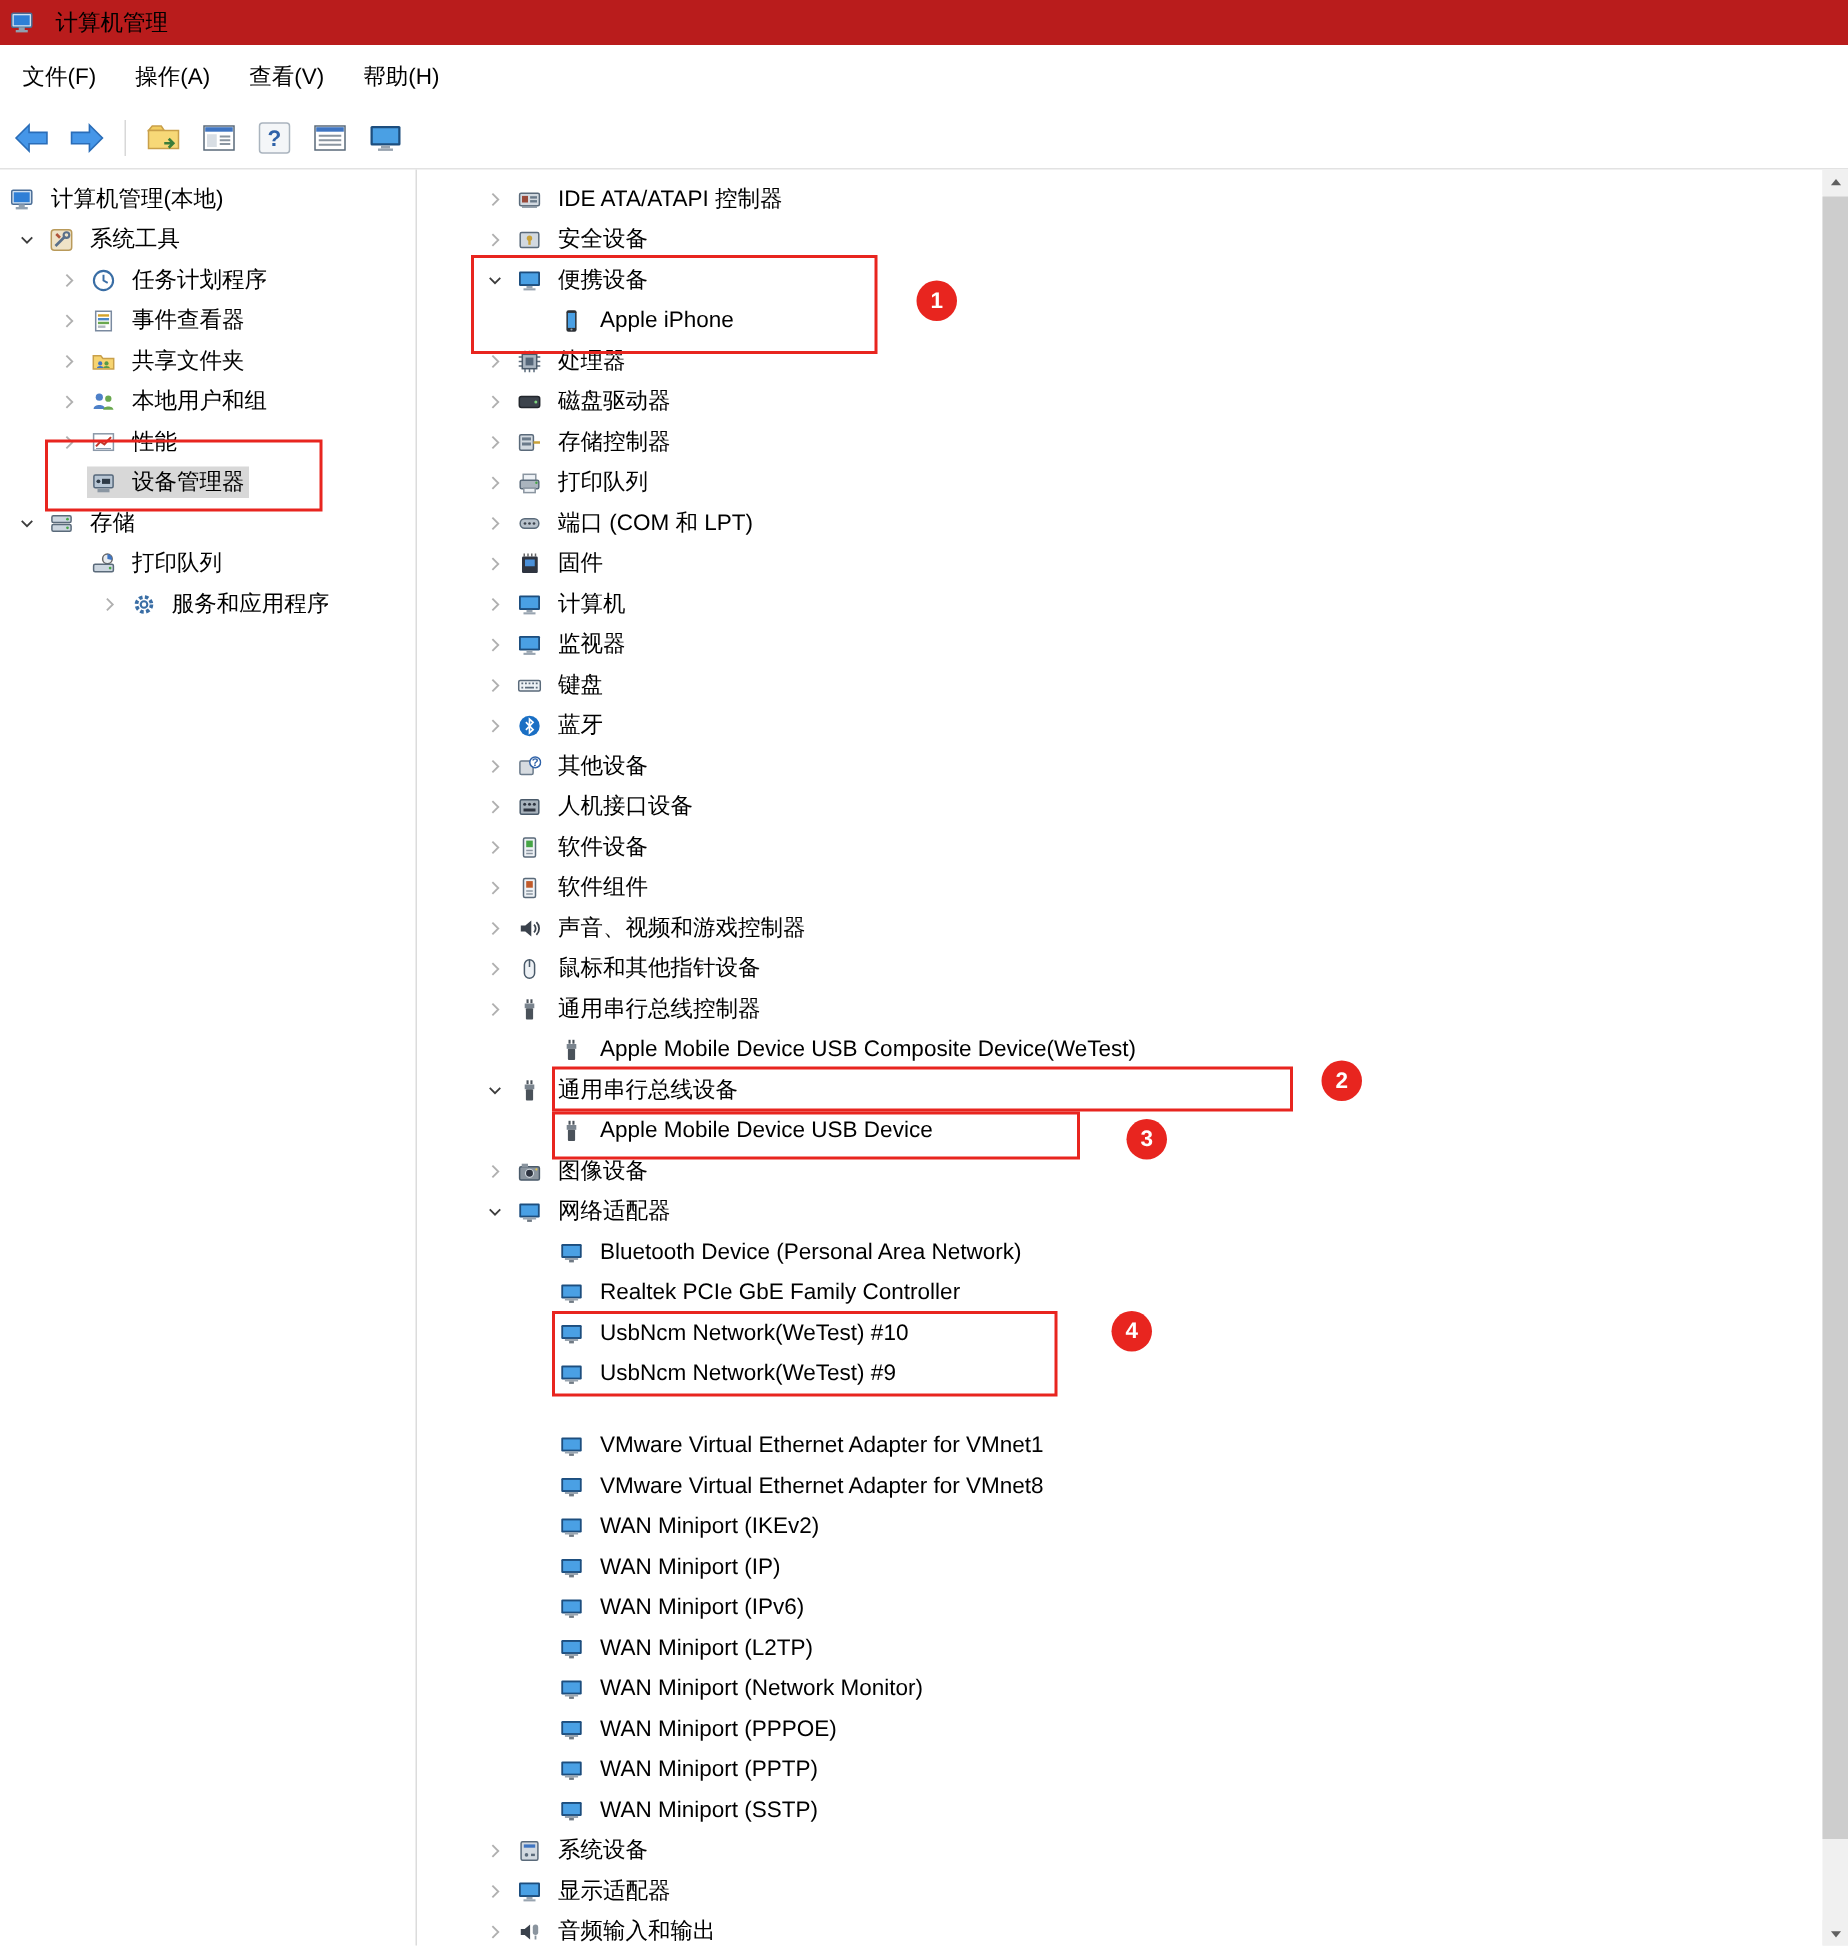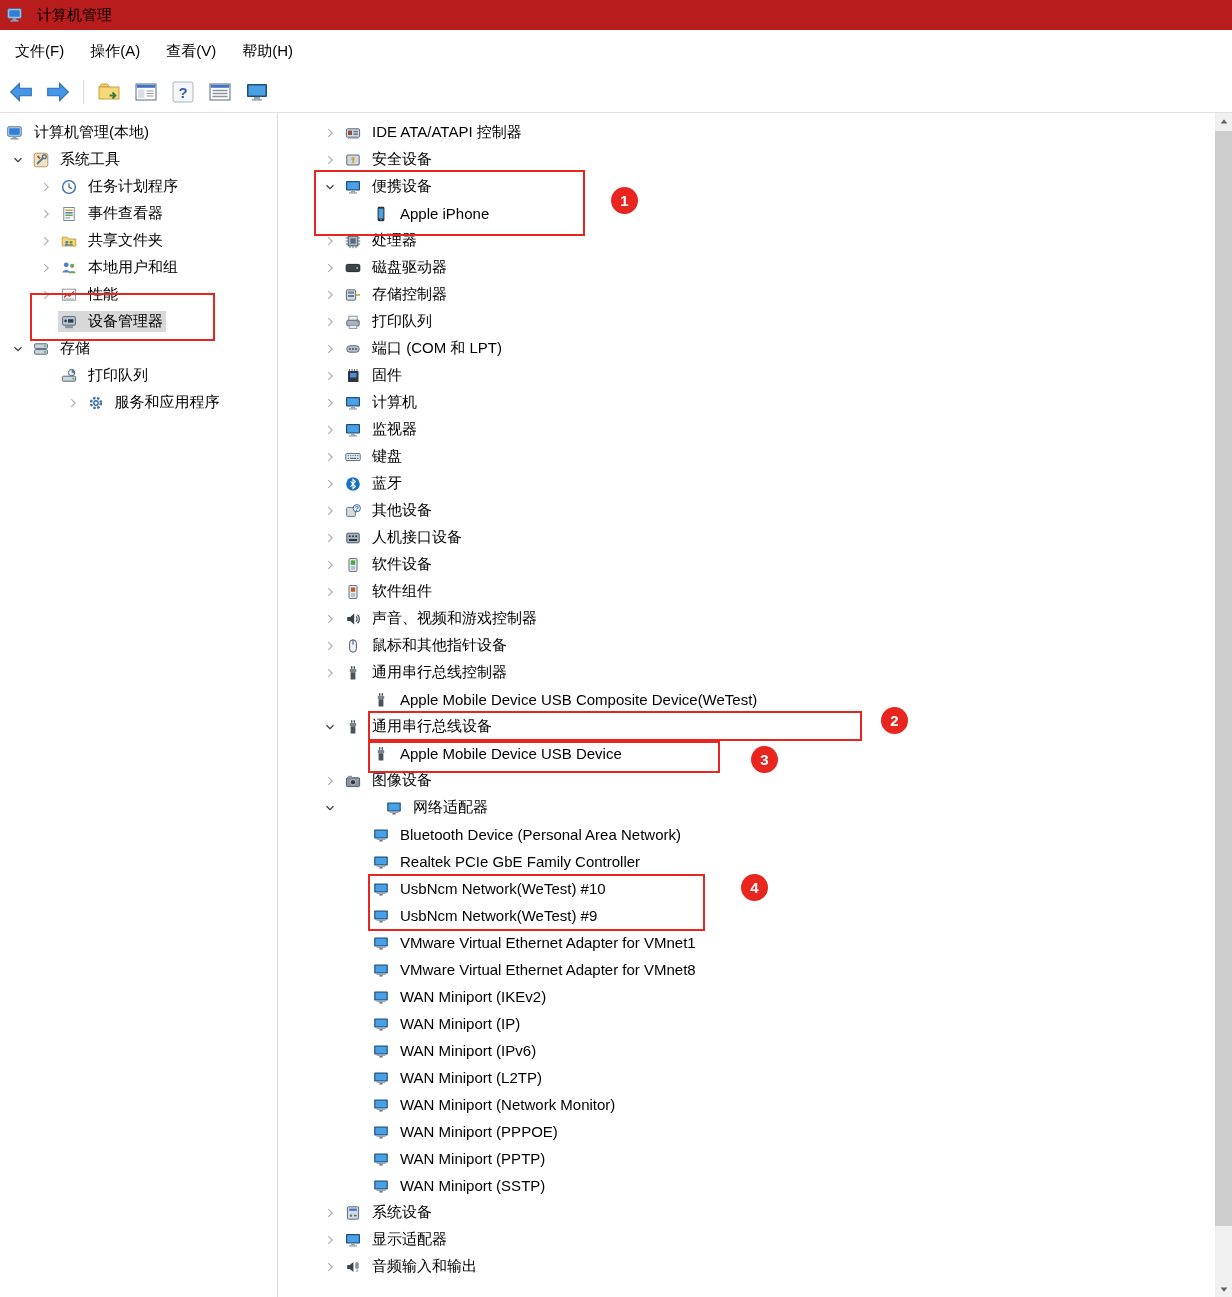--- a/index.html
+++ b/index.html
@@ -712,21 +712,21 @@
             <svg viewBox="0 0 16 16" width="16" height="16">
               <rect x="1.4" y="4.8" width="13.2" height="8.8" rx="1" fill="#8a949e" stroke="#4a5a6a"></rect>
               <rect x="2.8" y="2.8" width="4.2" height="2.4" fill="#8a949e"></rect>
               <circle cx="8" cy="9.2" r="2.7" fill="#2e3440" stroke="#cfd6dd" stroke-width="0.8"></circle>
               <circle cx="12.6" cy="6.6" r="0.7" fill="#e8c84a"></circle>
             </svg>
           </span>
           <span class="tlabel">图像设备</span>
         </span>
       </div>
-      <div class="tree-row" style="padding-left: 40px; gap: 41px;">
+      <div class="tree-row" style="padding-left: 40px;">
         <span class="chev">
           <svg viewBox="0 0 16 16" width="14" height="14">
             <path d="M4 6 L8 10 L12 6" stroke="#3c3c3c" fill="none" stroke-width="1.4"></path>
           </svg>
         </span>
         <span class="rowbody">
           <span class="ticon">
             <svg viewBox="0 0 16 16" width="16" height="16">
               <rect x="1.2" y="2.4" width="13.6" height="9.2" rx="0.8" fill="#1d4e7e"></rect>
               <rect x="2.4" y="3.6" width="11.2" height="6.8" fill="#4aa0e4"></rect>
@@ -786,21 +786,21 @@
             <svg viewBox="0 0 16 16" width="16" height="16">
               <rect x="1.2" y="2.4" width="13.6" height="9.2" rx="0.8" fill="#1d4e7e"></rect>
               <rect x="2.4" y="3.6" width="11.2" height="6.8" fill="#4aa0e4"></rect>
               <rect x="3.6" y="11.6" width="8.8" height="1.4" fill="#98a4b0"></rect>
               <rect x="6.4" y="13" width="3.2" height="1.6" fill="#707a84"></rect>
             </svg>
           </span>
           <span class="tlabel">UsbNcm Network(WeTest) #9</span>
         </span>
       </div>
-      <div class="tree-row" style="padding-left: 68px;">
+      <div class="tree-row" style="padding-left: 68px; margin-top: 21px;">
         <span class="chev"></span>
         <span class="rowbody">
           <span class="ticon">
             <svg viewBox="0 0 16 16" width="16" height="16">
               <rect x="1.2" y="2.4" width="13.6" height="9.2" rx="0.8" fill="#1d4e7e"></rect>
               <rect x="2.4" y="3.6" width="11.2" height="6.8" fill="#4aa0e4"></rect>
               <rect x="3.6" y="11.6" width="8.8" height="1.4" fill="#98a4b0"></rect>
               <rect x="6.4" y="13" width="3.2" height="1.6" fill="#707a84"></rect>
             </svg>
           </span>

